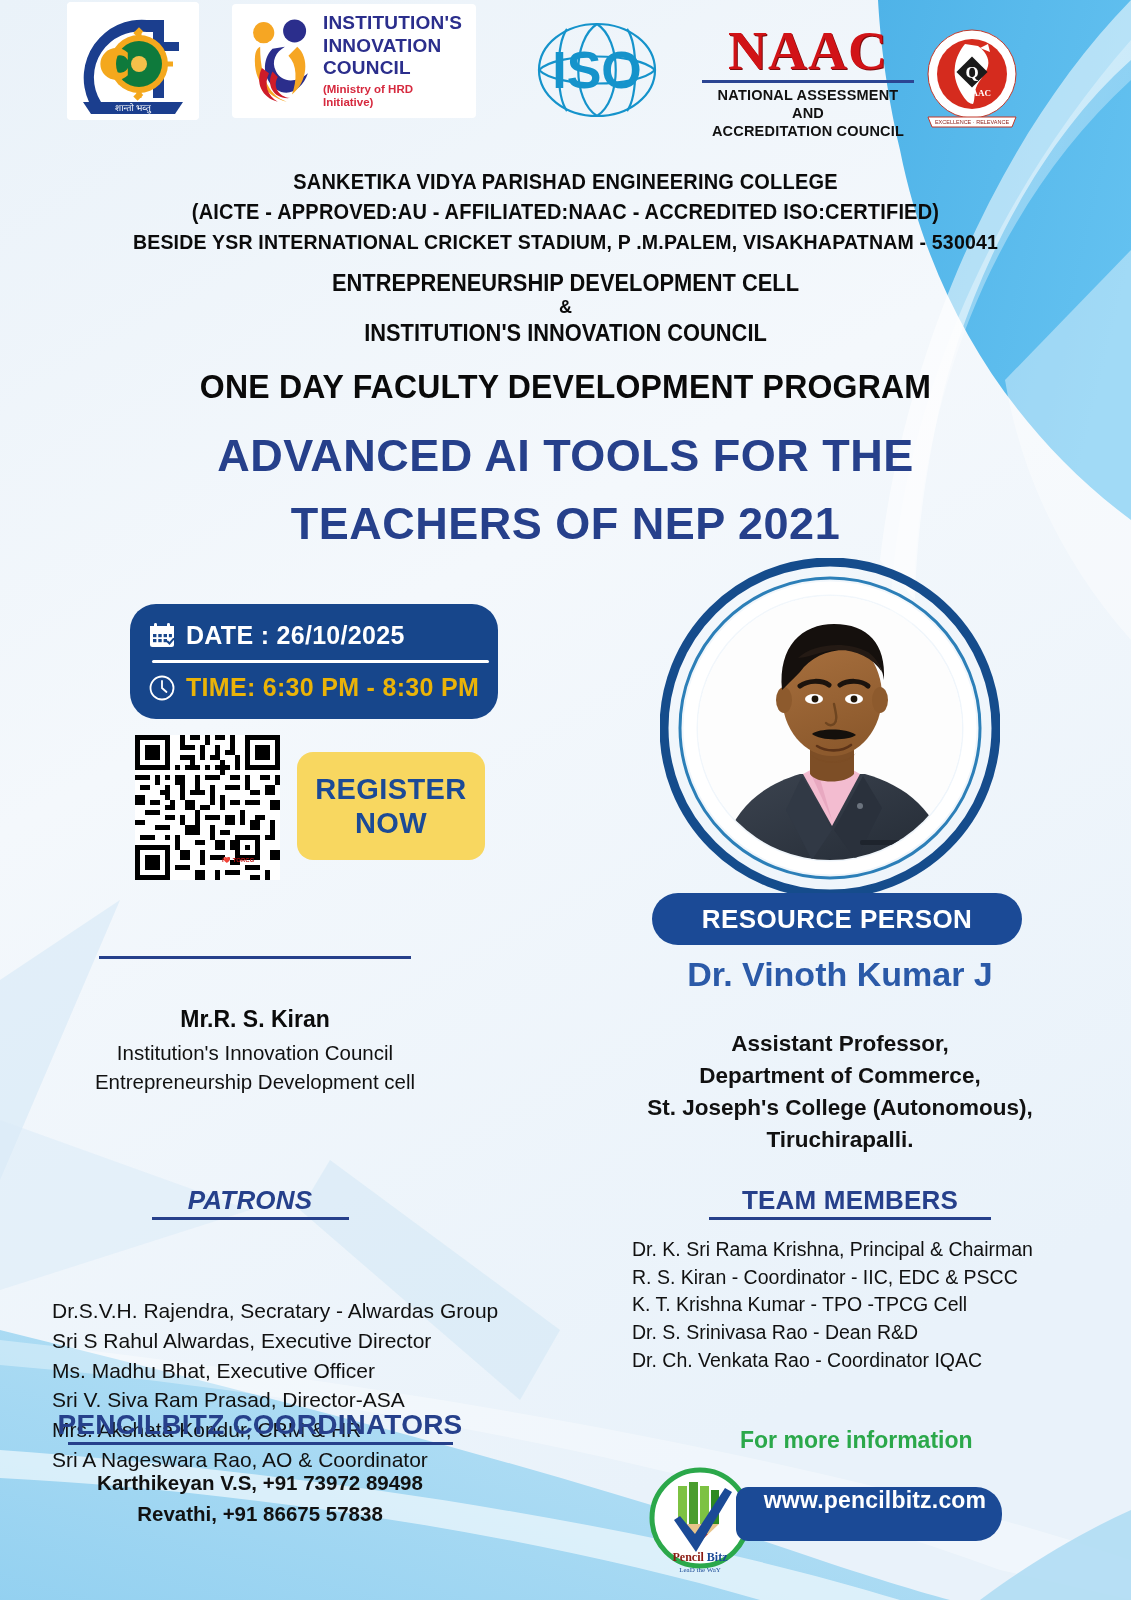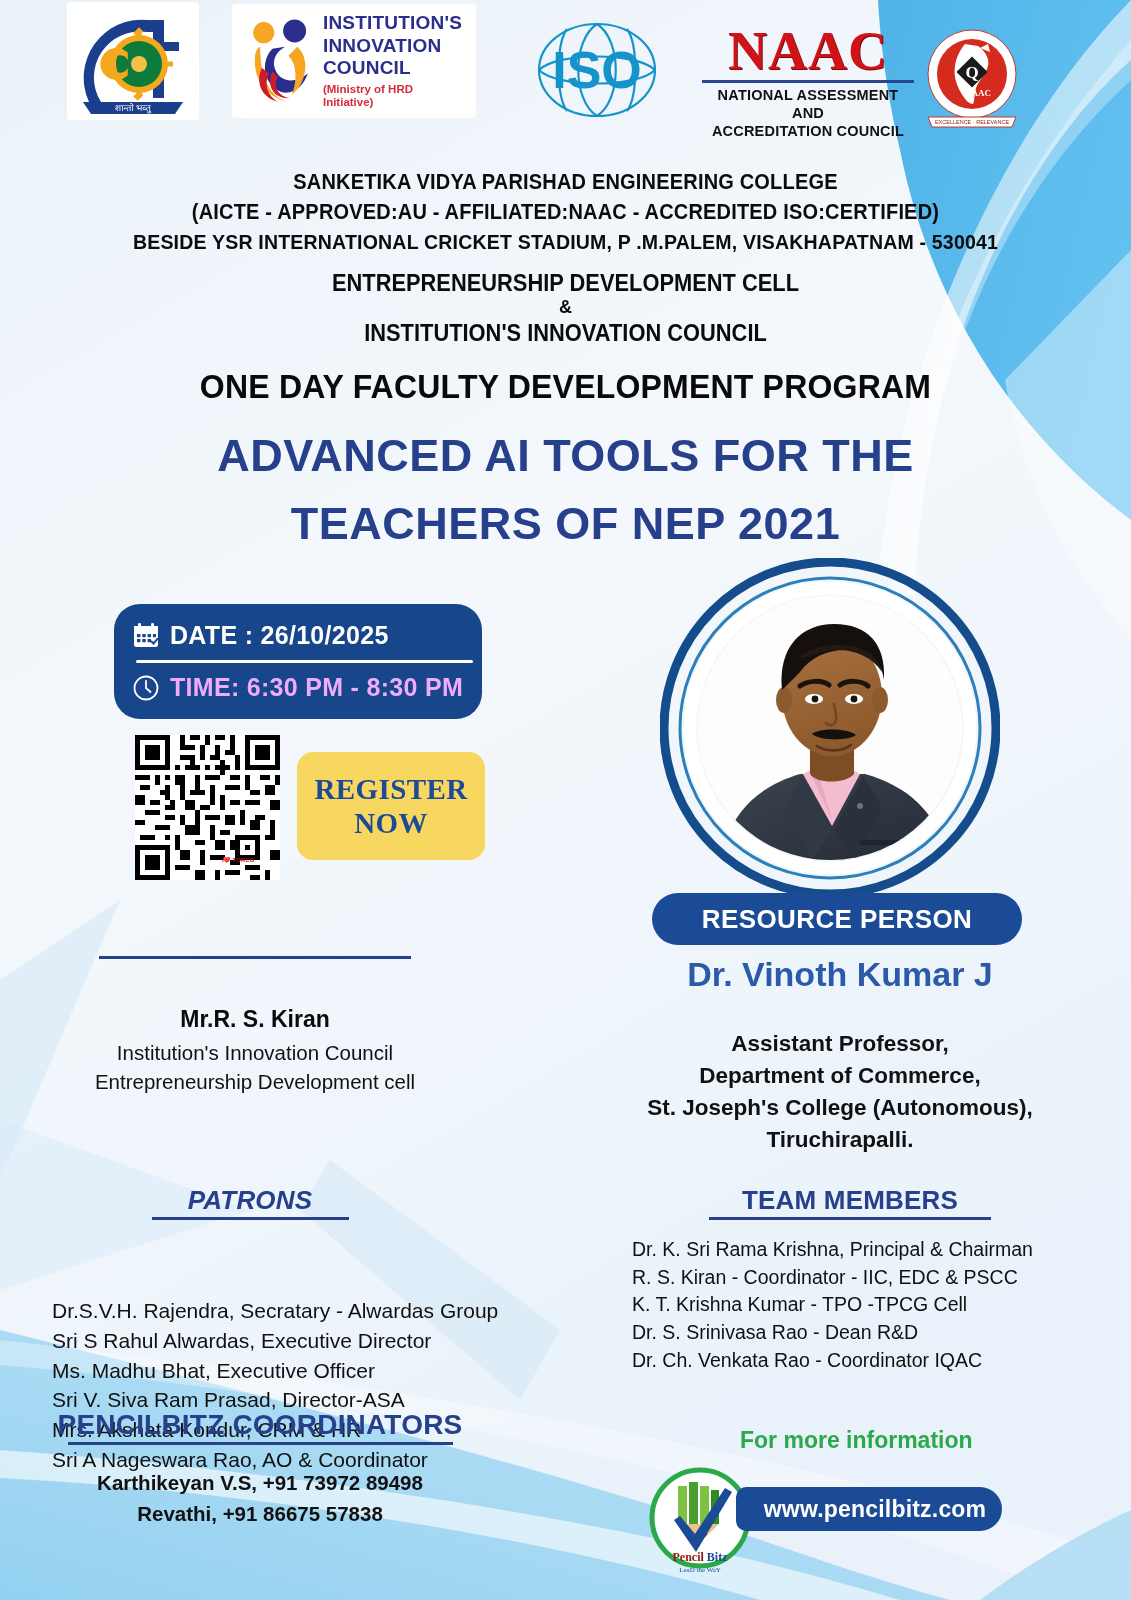--- a/index.html
+++ b/index.html
@@ -73,43 +73,43 @@
     transform: scaleX(.97); transform-origin:center;
   }
   .main-title {
     position:absolute; top: 422px; left:0; width:1131px; text-align:center;
     font-weight: 900; color:#26408B; font-size: 45px; line-height: 1.5;
     letter-spacing: .5px;
   }
 
   
   .datetime-card {
-    position:absolute; left: 114px; top: 604px; width: 368px; height: 115px;
+    position:absolute; left: 130px; top: 604px; width: 368px; height: 115px;
     background:#17468B; border-radius: 26px;
     display:flex; flex-direction:column; justify-content:center;
     padding: 6px 5px 6px 18px;
   }
   .dt-row { display:flex; align-items:center; gap: 10px; height: 46px; }
   .dt-divider { height: 2.5px; background:#ffffff; border-radius:2px; margin: 2px 4px; }
   .dt-date-text { color:#ffffff; font-weight: 800; font-size: 25px; letter-spacing:.3px; }
-  .dt-time-text { color:#f0abfc; font-weight: 800; font-size: 25px; letter-spacing:.3px; }
+  .dt-time-text { color:#eab308; font-weight: 800; font-size: 25px; letter-spacing:.3px; }
 
   
   #qr-code {
     position:absolute; left: 130px; top: 735px; width: 155px; height: 145px;
   }
   .qr-caption { position:absolute; left: 222px; top: 856px; font-size: 6px; color:#b11; font-weight:700; }
   .register-btn {
     position:absolute; left: 297px; top: 752px; width: 188px; height: 108px;
     background:#F8D760; border-radius: 16px;
     display:flex; flex-direction:column; align-items:center; justify-content:center;
     gap: 4px;
   }
   .register-btn span {
-    color:#1B4A96; font-weight: 900; font-size: 29px; letter-spacing: .4px; line-height: 1.05; font-family: Liberation Serif, serif;
+    color:#1B4A96; font-weight: 900; font-size: 29px; letter-spacing: .4px; line-height: 1.05;
   }
 
   
   #portrait-frame {
     position:absolute; left: 660px; top: 558px; width: 340px; height: 340px;
   }
 
   
   .rp-badge {
     position:absolute; left: 652px; top: 893px; width: 370px; height: 52px;
@@ -171,23 +171,23 @@
     font-size: 20.5px; color:#111; line-height: 1.52; font-weight: 600;
   }
 
   
   #pb-logo { position:absolute; left: 640px; top: 1462px; width: 120px; height: 120px; }
   .more-info {
     position:absolute; left: 740px; top: 1427px; width: 300px; text-align:left;
     color:#2BA84A; font-weight: 800; font-size: 23px;
   }
   .site-btn {
-    position:absolute; left: 736px; top: 1487px; width: 266px; height: 44px;
+    position:absolute; left: 736px; top: 1487px; width: 266px; height: 54px;
     background:#1B4A96; border-radius: 12px 26px 26px 12px;
-    display:flex; align-items:center; justify-content:center;padding-left:12px;
+    display:flex; justify-content:center;padding-left:12px;
   }
   .site-btn span { color:#fff; font-weight: 800; font-size: 23px; letter-spacing:.2px; }
 </style>
 </head>
 <body>
 
 <div id="poster">
 
   <svg class="bg-layer" viewBox="0 0 1131 1600" preserveAspectRatio="none">
     <defs>

